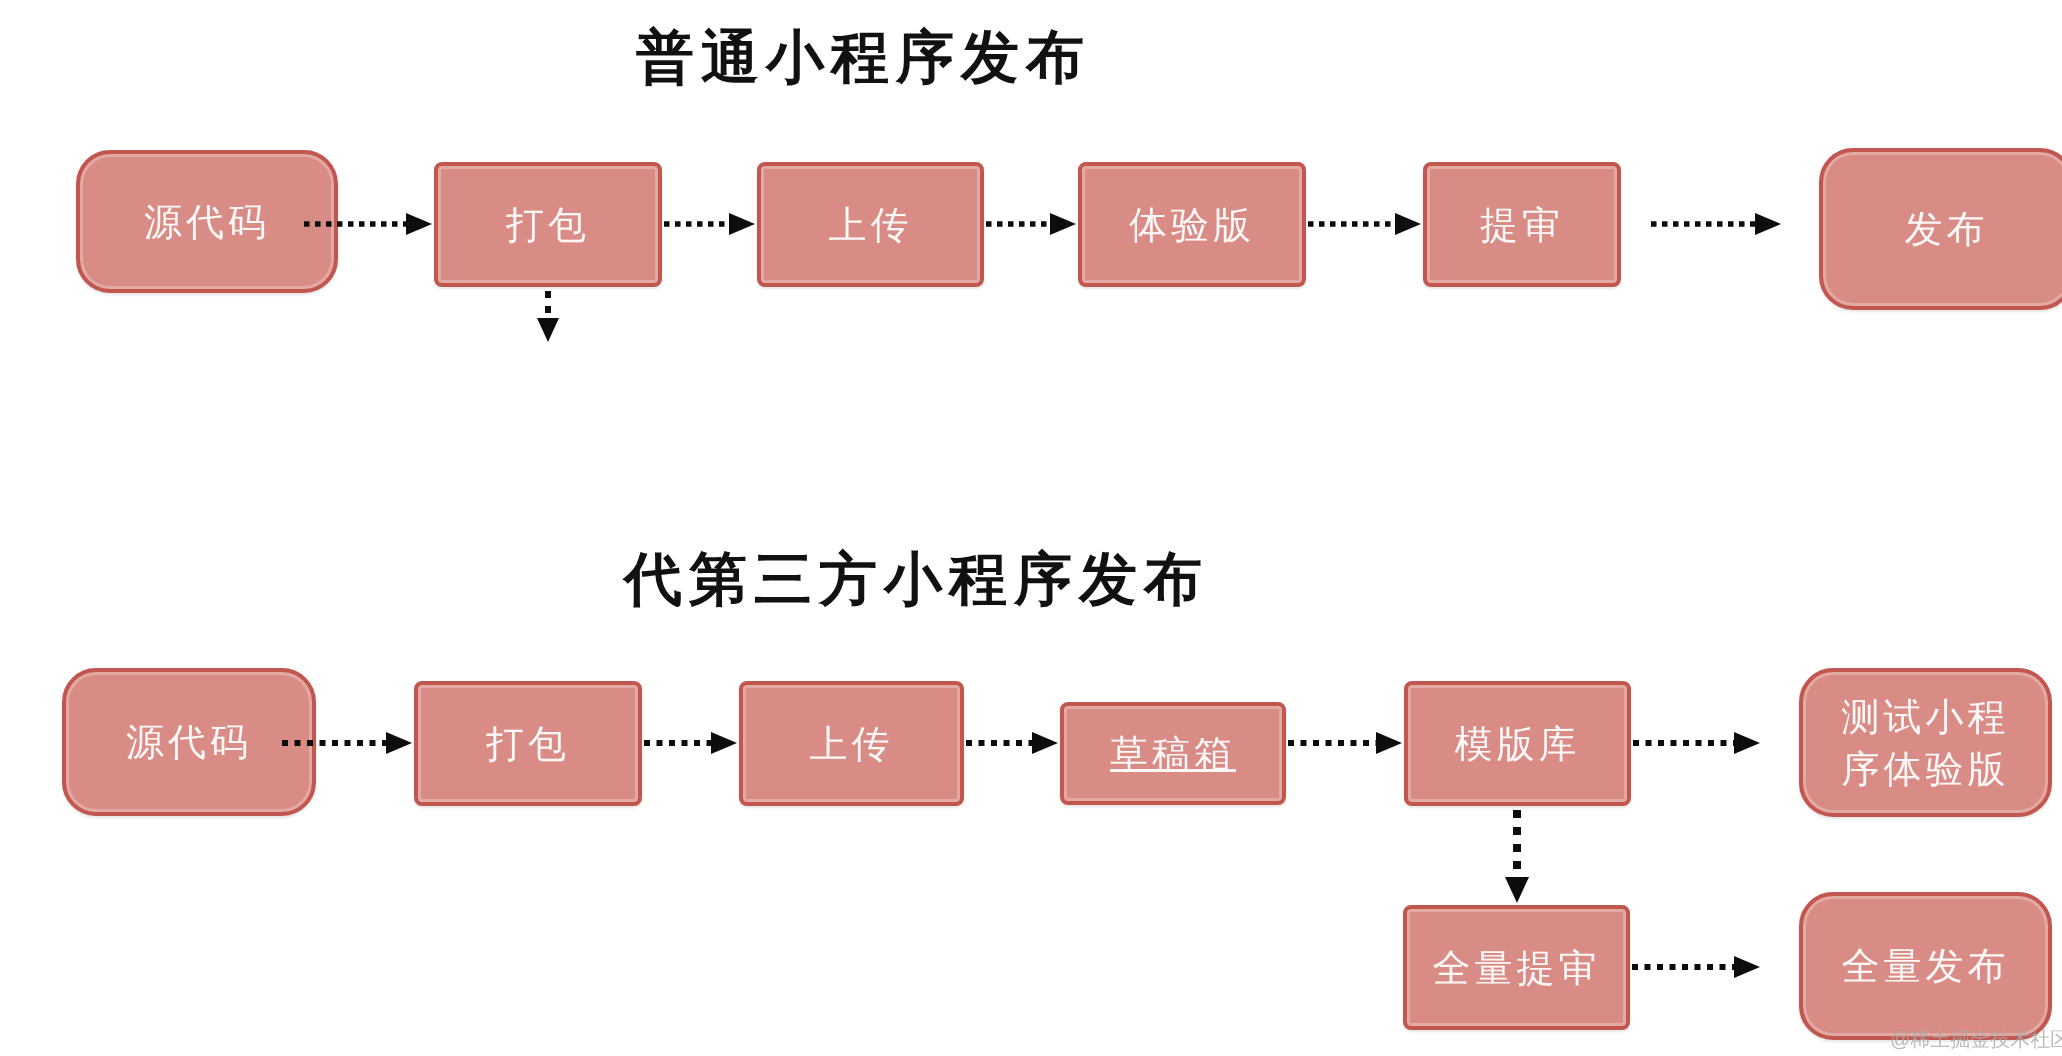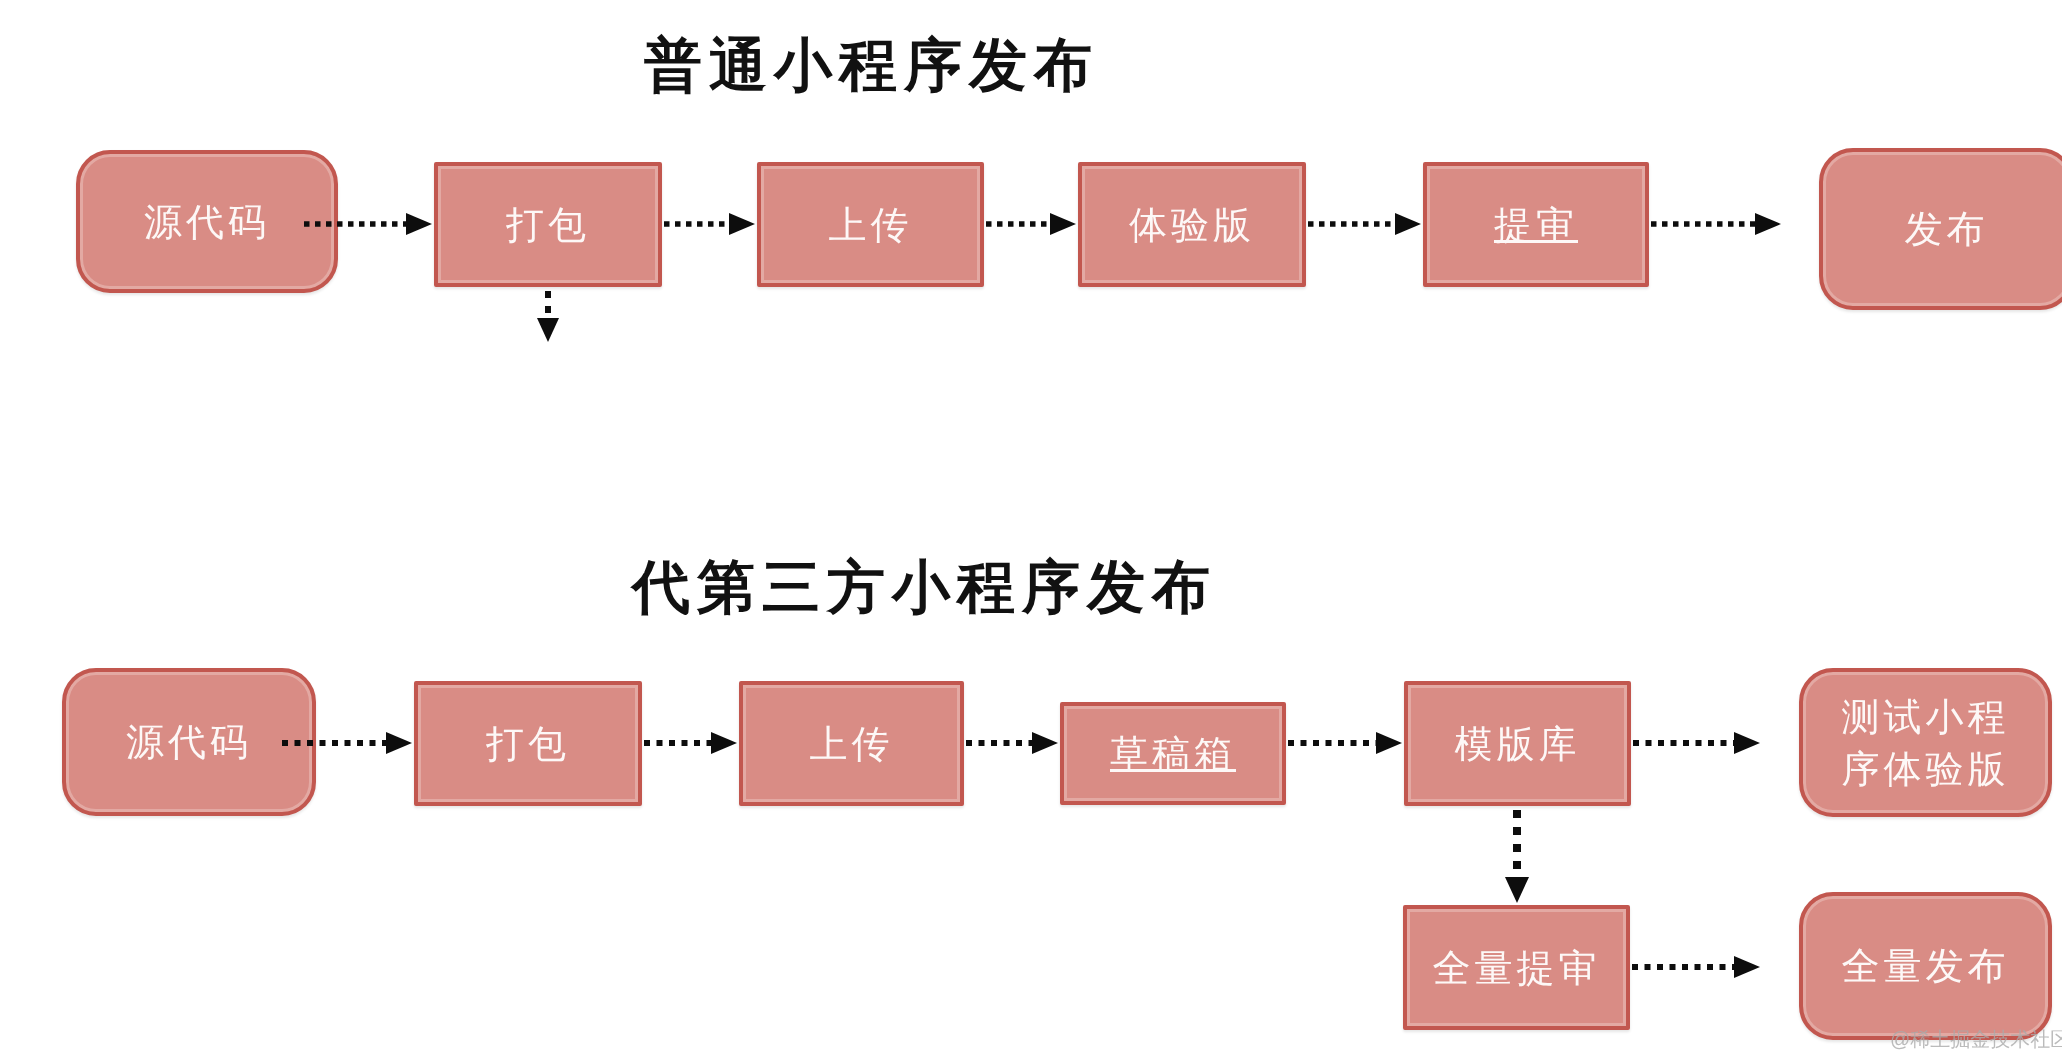--- a/index.html
+++ b/index.html
@@ -10,55 +10,55 @@
   }
   .canvas {
     position: relative;
     width: 2062px;
     height: 1056px;
     background: #ffffff;
     overflow: hidden;
   }
   .flow-title {
     position: absolute;
-    margin: 16px;
+    margin: 8px;
     color: #111111;
     font-size: 58px;
     font-weight: 700;
     letter-spacing: 7px;
     white-space: nowrap;
     line-height: 70px;
   }
   .t1 { left: 628px; top: 14px; }
   .t2 { left: 616px; top: 536px; }
 
   .node {
     position: absolute;
     box-sizing: border-box;
     background: #d98c85;
     border: 4px solid #c2574f;
-    border-radius: 2px;
+    border-radius: 8px;
     box-shadow: inset 0 0 0 3px rgba(255,244,242,0.28), 0 2px 3px rgba(0,0,0,0.10);
     color: #fdf8f7;
     font-size: 38px;
     letter-spacing: 4px;
     line-height: 52px;
     display: flex;
     align-items: center;
     justify-content: center;
     text-align: center;
   }
   .rounded { border-radius: 34px; margin-left: 36px; }
 
   
   .f1-source  { left: 40px;   top: 150px; width: 262px; height: 143px; }
   .f1-package { left: 434px;  top: 162px; width: 228px; height: 125px; }
   .f1-upload  { left: 757px;  top: 162px; width: 227px; height: 125px; }
   .f1-trial   { left: 1078px; top: 162px; width: 228px; height: 125px; }
-  .f1-review  { left: 1423px; top: 162px; width: 226px; height: 125px; text-decoration: underline; }
+  .f1-review  { left: 1423px; top: 162px; width: 198px; height: 125px; }
   .f1-release { left: 1783px; top: 148px; width: 255px; height: 162px; }
   .f1-dev     { left: 433px;  top: 344px; width: 224px; height: 120px; }
 
   
   .f2-source      { left: 26px;   top: 668px; width: 254px; height: 148px; }
   .f2-package     { left: 414px;  top: 681px; width: 228px; height: 125px; }
   .f2-upload      { left: 739px;  top: 681px; width: 225px; height: 125px; }
   .f2-draft       { left: 1060px; top: 702px; width: 226px; height: 103px; text-decoration: underline; }
   .f2-template    { left: 1404px; top: 681px; width: 227px; height: 125px; }
   .f2-test        { left: 1763px; top: 668px; width: 253px; height: 149px; padding: 0 36px; }

